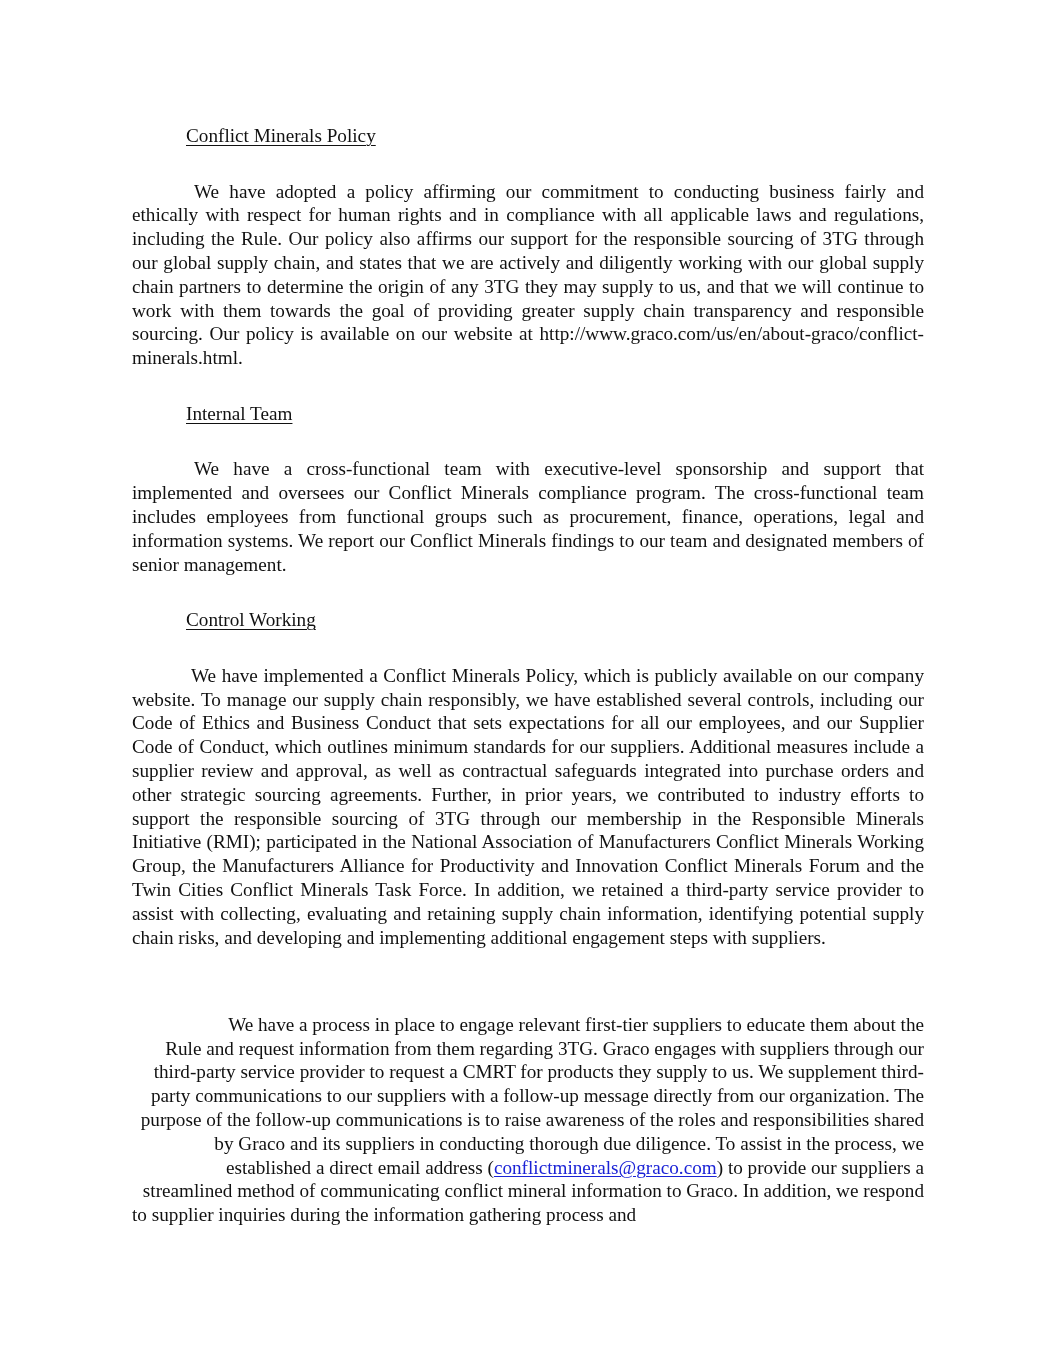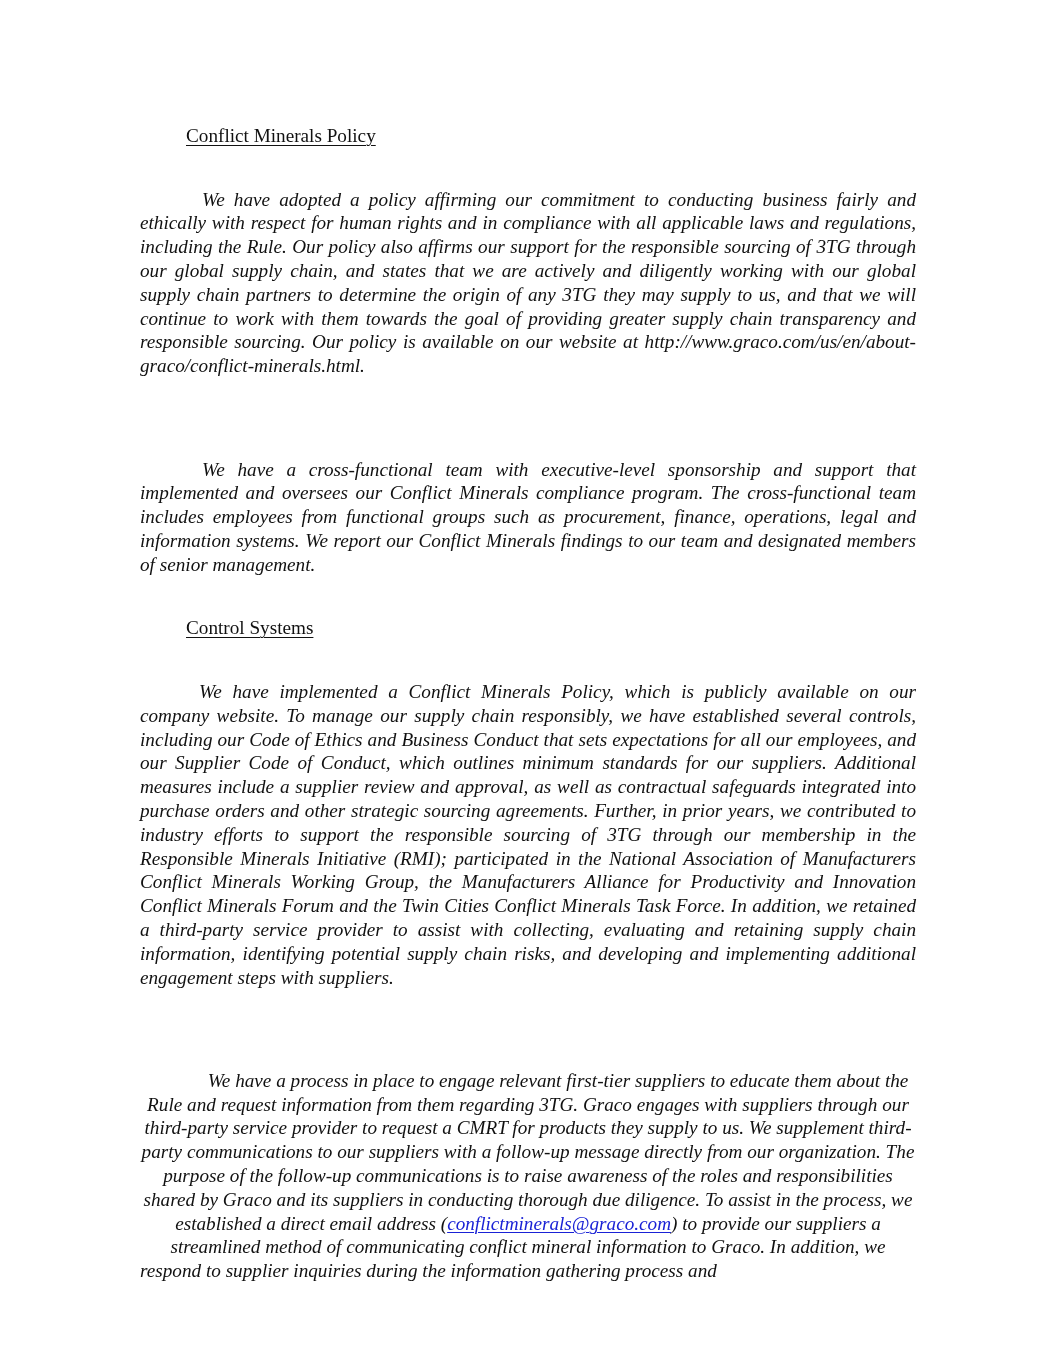--- a/index.html
+++ b/index.html
@@ -27,28 +27,27 @@
       margin: 0 0 0 62px;
       text-decoration: underline;
       text-underline-offset: 3px;
       text-decoration-thickness: 1px;
       font-weight: normal;
       font-size: 19.2px;
       line-height: 23.8px;
       font-family: Liberation Serif, serif;
     }
     .para {
-      margin: 16px;
+      margin: 8px;
       text-indent: 62px;
       text-align: justify;
       text-align-last: left;
-      font-style: italic;
     }
     .para.ragged {
-      text-align: center;
+      text-align: right;
       text-indent: 60px;
     }
     .para.indent-short {
       text-indent: 59px;
     }
     .gap {
       height: 23.8px;
     }
     a.email-link {
       color: #1a22d6;
@@ -60,25 +59,26 @@
 </head>
 <body>
 
 <div class="page">
 
   <h3 class="heading">Conflict Minerals Policy</h3>
   <div class="gap"></div>
   <p class="para">We have adopted a policy affirming our commitment to conducting business fairly and ethically with respect for human rights and in compliance with all applicable laws and regulations, including the Rule. Our policy also affirms our support for the responsible sourcing of 3TG through our global supply chain, and states that we are actively and diligently working with our global supply chain partners to determine the origin of any 3TG they may supply to us, and that we will continue to work with them towards the goal of providing greater supply chain transparency and responsible sourcing. Our policy is available on our website at http://www.graco.com/us/en/about-graco/conflict-minerals.html.</p>
   <div class="gap"></div>
 
+  <h3 class="heading">Internal Team</h3>
   <div class="gap"></div>
   <p class="para">We have a cross-functional team with executive-level sponsorship and support that implemented and oversees our Conflict Minerals compliance program. The cross-functional team includes employees from functional groups such as procurement, finance, operations, legal and information systems. We report our Conflict Minerals findings to our team and designated members of senior management.</p>
   <div class="gap"></div>
 
-  <h3 class="heading">Control Systems</h3>
+  <h3 class="heading">Control Working</h3>
   <div class="gap"></div>
   <p class="para indent-short">We have implemented a Conflict Minerals Policy, which is publicly available on our company website. To manage our supply chain responsibly, we have established several controls, including our Code of Ethics and Business Conduct that sets expectations for all our employees, and our Supplier Code of Conduct, which outlines minimum standards for our suppliers. Additional measures include a supplier review and approval, as well as contractual safeguards integrated into purchase orders and other strategic sourcing agreements. Further, in prior years, we contributed to industry efforts to support the responsible sourcing of 3TG through our membership in the Responsible Minerals Initiative (RMI); participated in the National Association of Manufacturers Conflict Minerals Working Group, the Manufacturers Alliance for Productivity and Innovation Conflict Minerals Forum and the Twin Cities Conflict Minerals Task Force. In addition, we retained a third-party service provider to assist with collecting, evaluating and retaining supply chain information, identifying potential supply chain risks, and developing and implementing additional engagement steps with suppliers.</p>
   <div class="gap"></div>
 
   <div class="gap"></div>
   <p class="para ragged"><span>We have a process in place to engage relevant first-tier suppliers to educate them about the Rule and request information from them regarding 3TG. Graco engages with suppliers through our third-party service provider to request a CMRT for products they supply to us. We supplement third-party communications to our suppliers with a follow-up message directly from our organization. The purpose of the follow-up communications is to raise awareness of the roles and responsibilities shared by Graco and its suppliers in conducting thorough due diligence. To assist in the process, we established a direct email address (</span><a class="email-link">conflictminerals@graco.com</a><span>) to provide our suppliers a streamlined method of communicating conflict mineral information to Graco. In addition, we respond to supplier inquiries during the information gathering process and</span></p>
 
 </div>
 
 </body></html>

